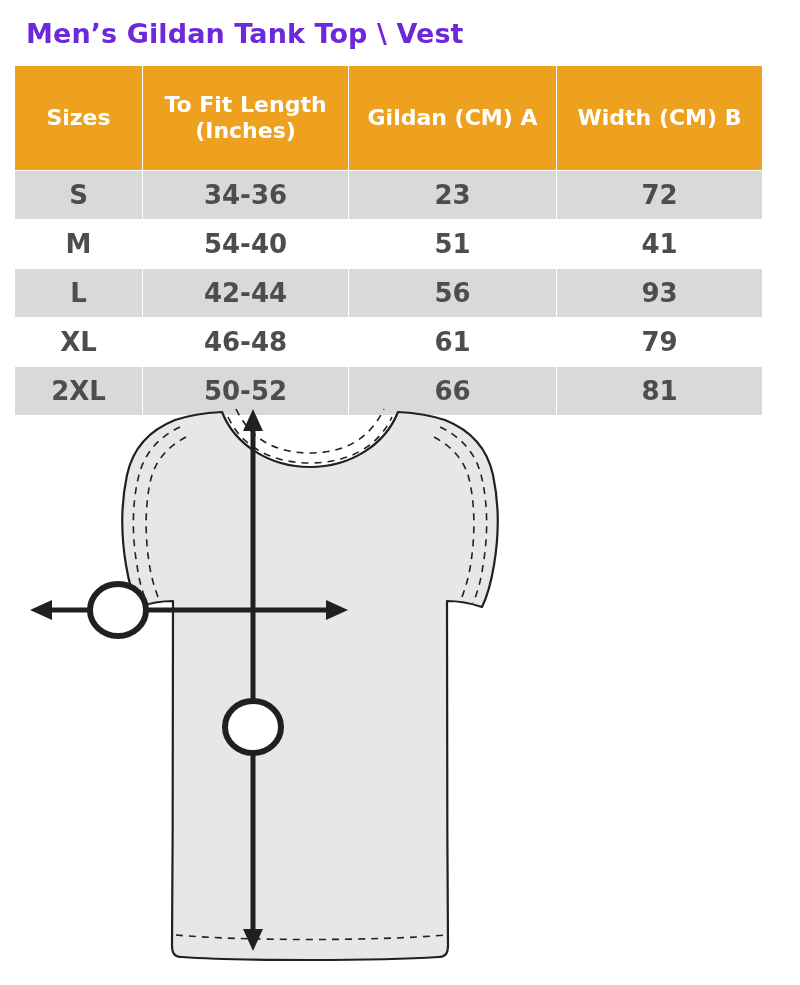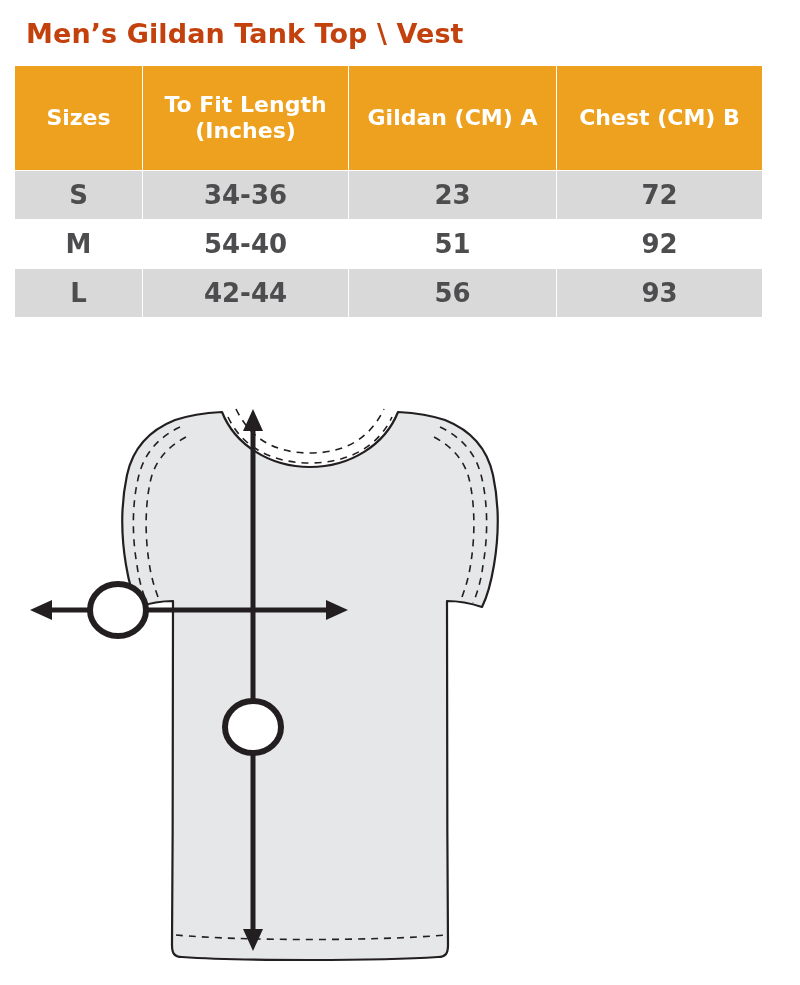--- a/index.html
+++ b/index.html
@@ -16,21 +16,21 @@
     overflow: hidden;
   }
 
   .page-title {
     position: absolute;
     left: 26px;
     top: 18px;
     font-size: 27px;
     font-weight: 700;
     letter-spacing: 0.1px;
-    color: #c2410c;
+    color: #6d28d9;
     white-space: nowrap;
   }
 
   .size-table {
     position: absolute;
     left: 14px;
     top: 65px;
     width: 748px;
     border-collapse: collapse;
     table-layout: fixed;
@@ -96,41 +96,53 @@
     <col class="col-size">
     <col class="col-chest">
     <col class="col-width">
     <col class="col-length">
   </colgroup>
   <thead>
     <tr>
       <th>Sizes</th>
       <th>To Fit Length (Inches)</th>
       <th>Gildan (CM) A</th>
-      <th>Chest  (CM) B</th>
+      <th>Width  (CM) B</th>
     </tr>
   </thead>
   <tbody>
     <tr class="odd">
       <td>S</td>
       <td>34-36</td>
       <td>23</td>
       <td>72</td>
     </tr>
     <tr class="even">
       <td>M</td>
       <td>54-40</td>
       <td>51</td>
-      <td>92</td>
+      <td>41</td>
     </tr>
     <tr class="odd">
       <td>L</td>
       <td>42-44</td>
       <td>56</td>
       <td>93</td>
+    </tr>
+    <tr class="even">
+      <td>XL</td>
+      <td>46-48</td>
+      <td>61</td>
+      <td>79</td>
+    </tr>
+    <tr class="odd">
+      <td>2XL</td>
+      <td>50-52</td>
+      <td>66</td>
+      <td>81</td>
     </tr>
   </tbody>
 </table>
 
 <div class="garment-figure">
   <svg width="800" height="580" viewBox="0 0 800 580" xmlns="http://www.w3.org/2000/svg">
 
     <g>
       <path d="M175,15
                C 190,10 205,8 222,7

